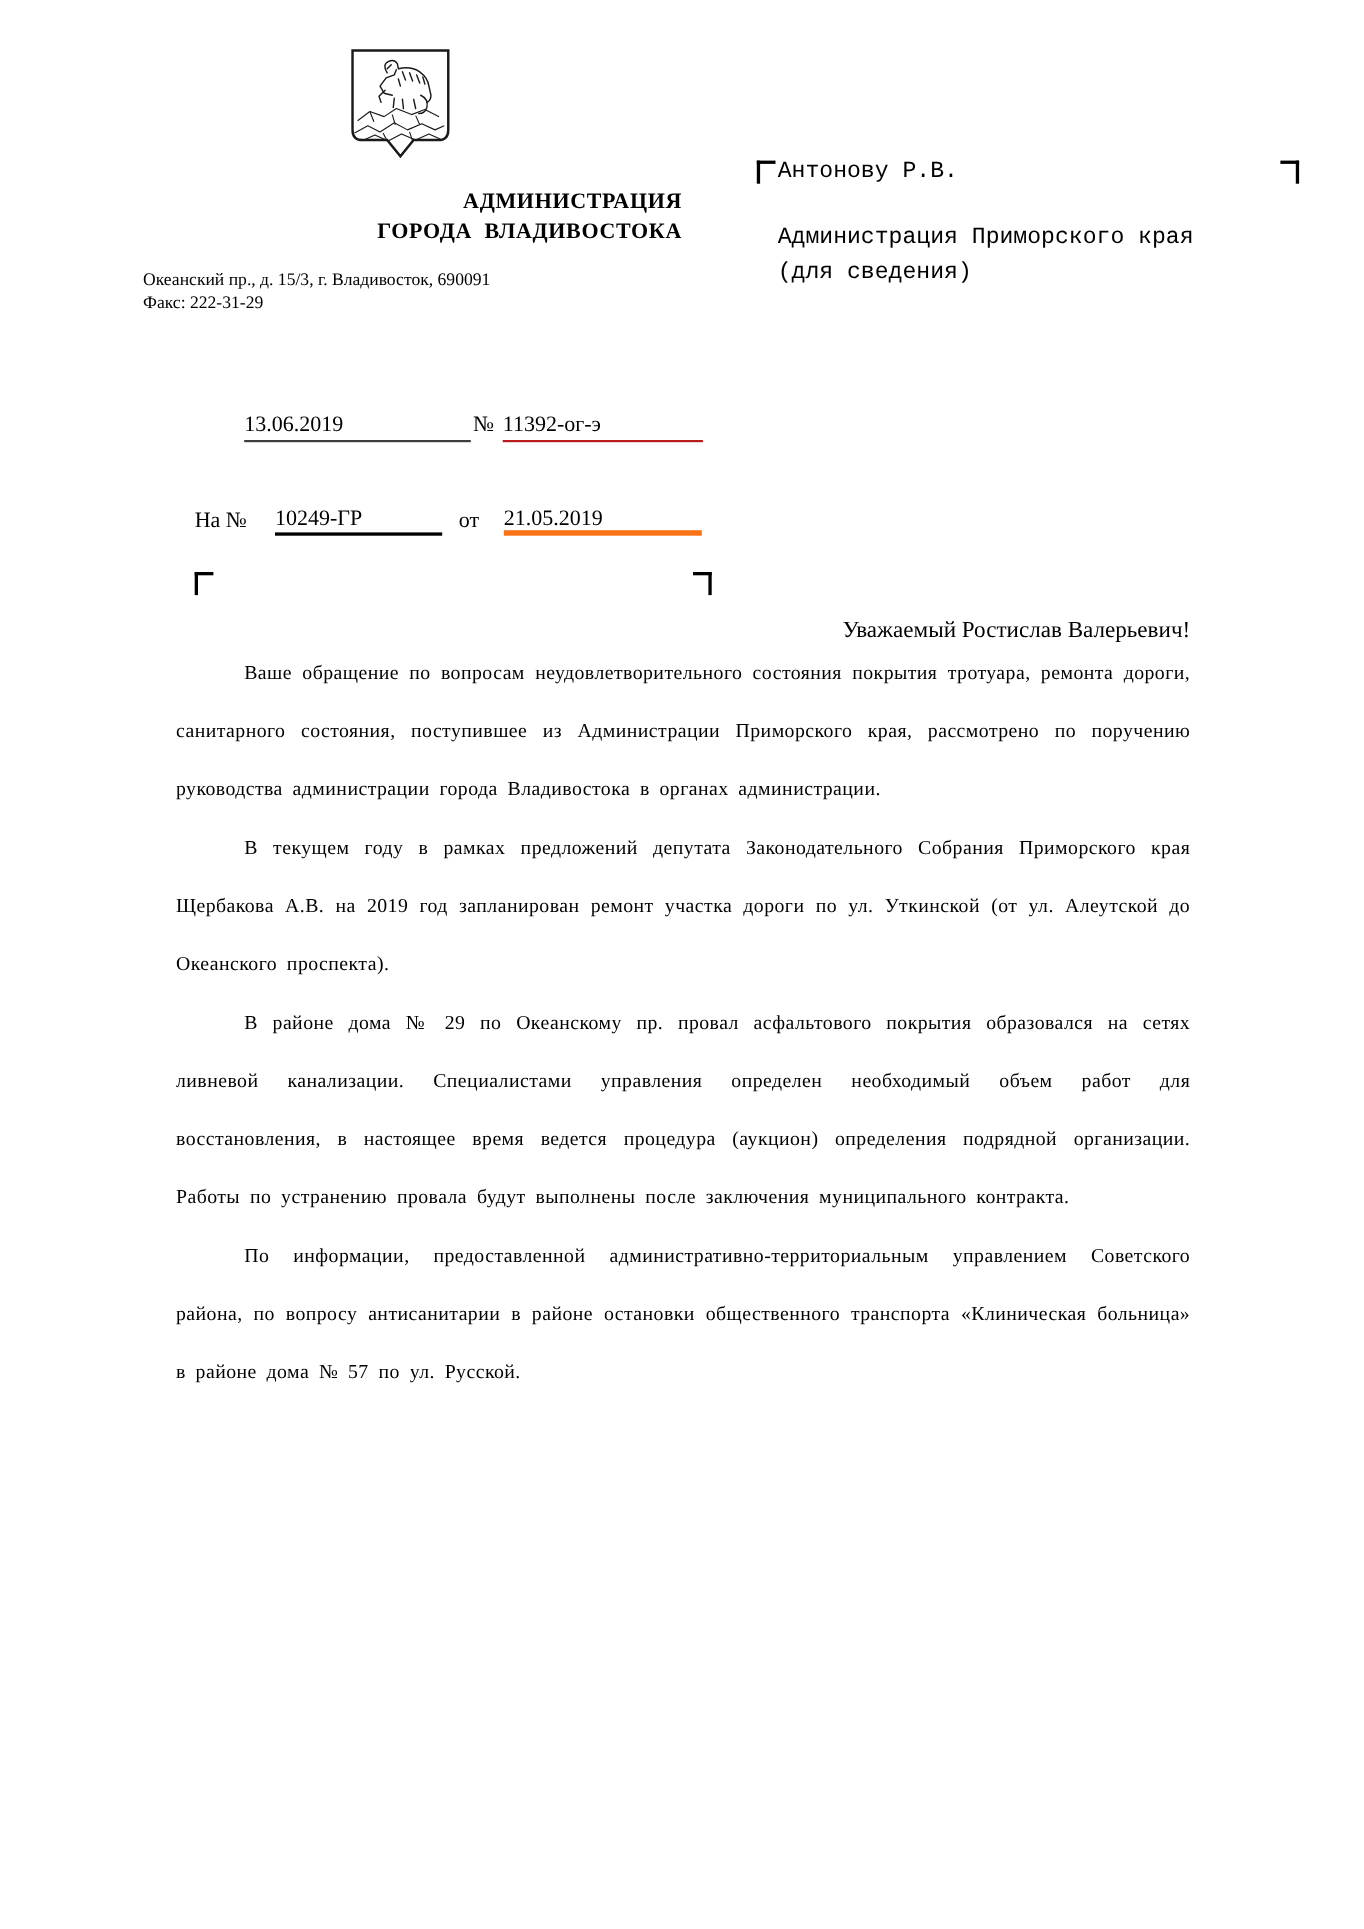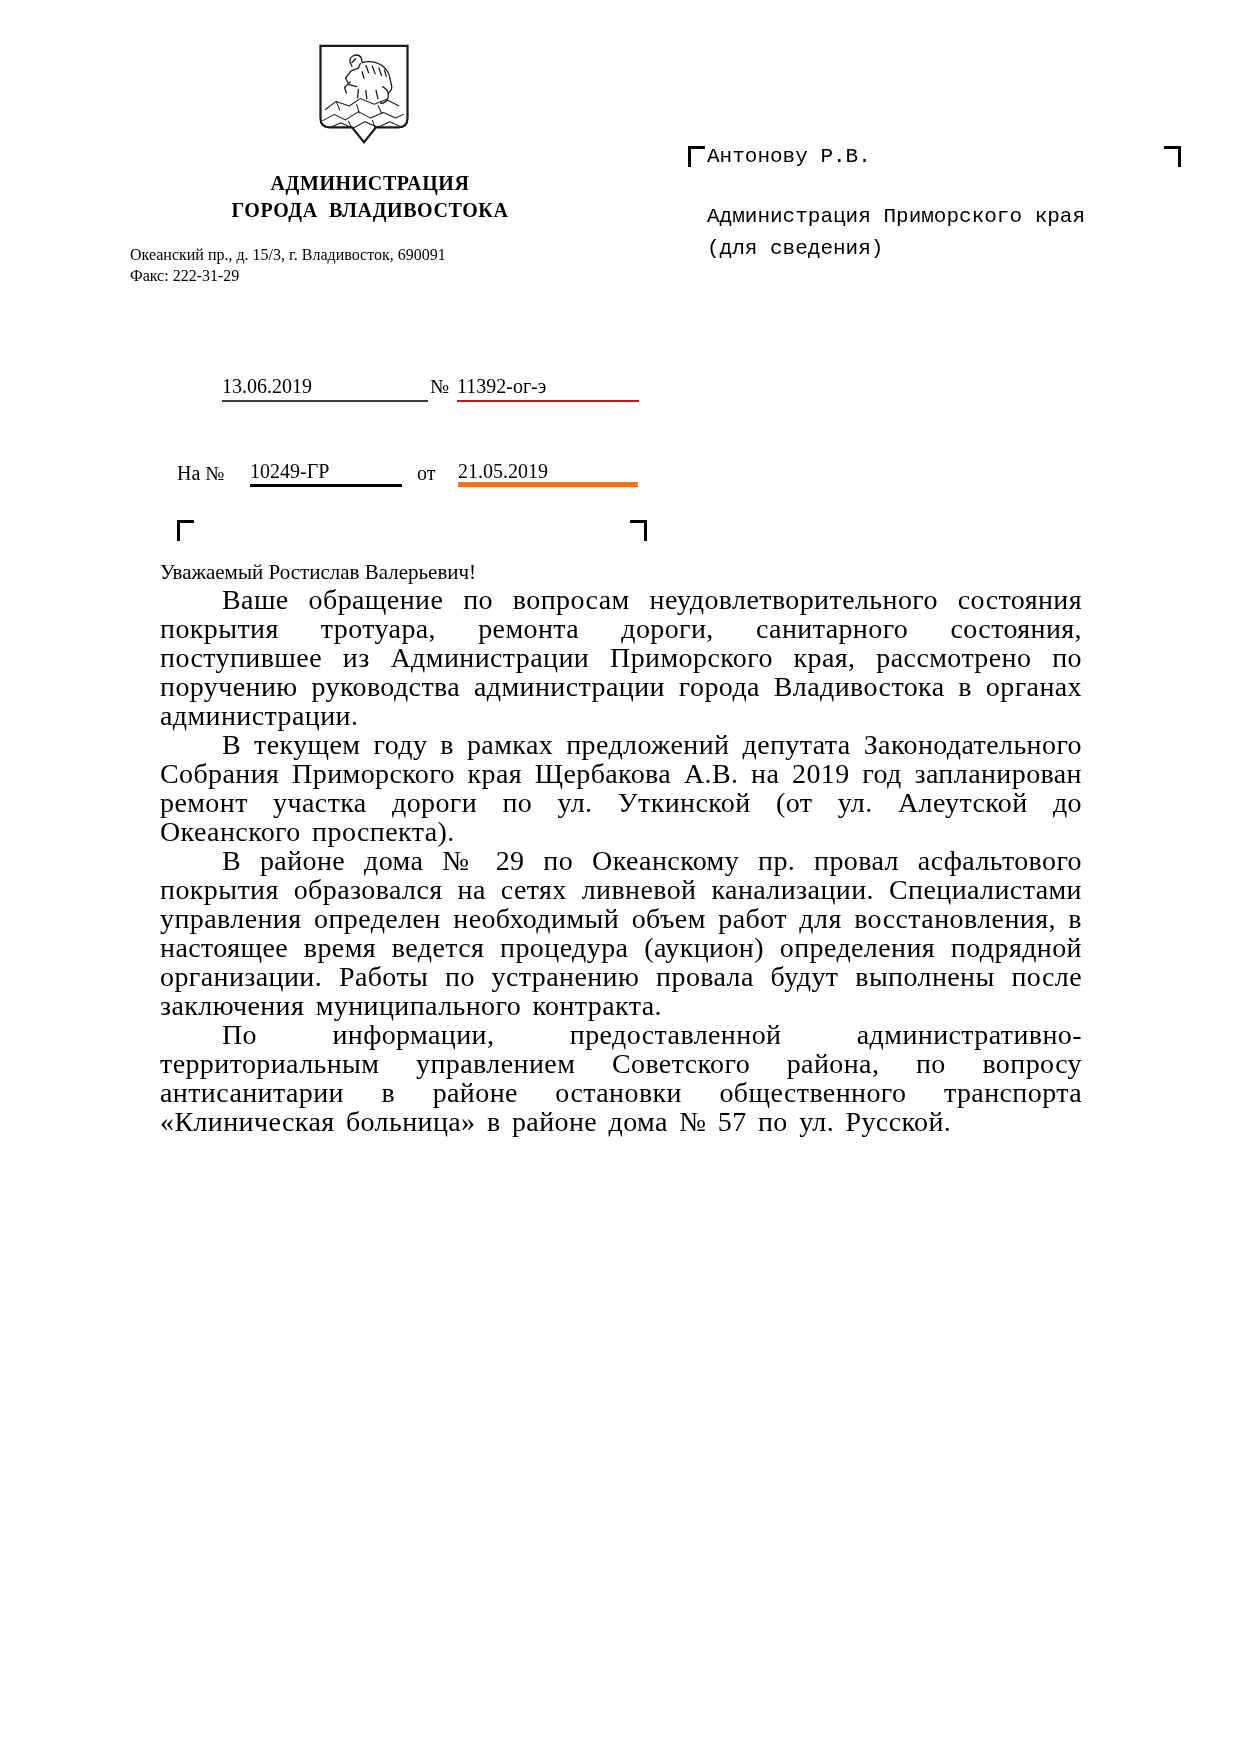--- a/index.html
+++ b/index.html
@@ -18,23 +18,23 @@
   
   .emblem {
     position: absolute;
     left: 316px; top: 44px;
     width: 96px; height: 100px;
   }
   .emblem svg { width: 100%; height: 100%; }
 
   .org-name {
     position: absolute;
-    left: 130px; top: 170px;
+    left: 140px; top: 170px;
     width: 480px;
-    text-align: center;
+    text-align: right;
     font-weight: bold;
     font-size: 20px;
     line-height: 27px;
     letter-spacing: 0.6px;
     white-space: pre;
   }
   .contact {
     position: absolute;
     left: 130px; top: 244px;
     width: 480px;
@@ -77,31 +77,31 @@
     line-height: 32px;
     font-family: Liberation Mono, monospace;
   }
   .recipient .gap { height: 28px; }
 
   
   .salutation {
     position: absolute;
     left: 160px; top: 560px;
     width: 922px;
-    text-align: left;
+    text-align: right;
     font-size: 21px;
   }
   .letter-body {
     position: absolute;
     left: 160px; top: 585px;
     width: 922px;
   }
   .letter-body p {
-    font-size: 28px;
-    line-height: 29px;
+    font-size: 18px;
+    line-height: 53px;
     text-align: justify;
     text-indent: 62px;
     letter-spacing: 0.4px;
     word-spacing: 4px;
   }
 </style>
 </head>
 <body>
 
 <div class="page">

